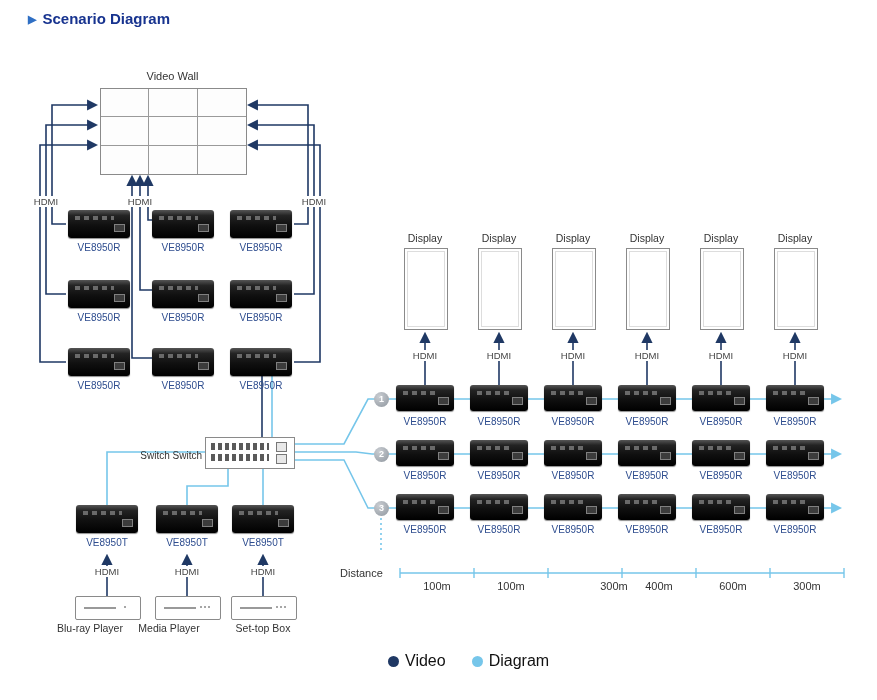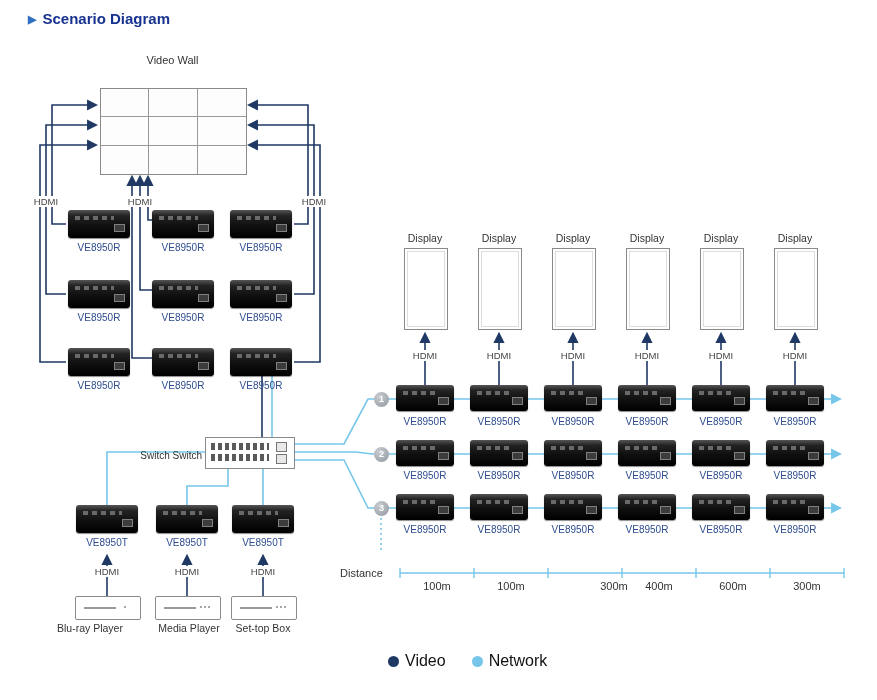--- a/index.html
+++ b/index.html
@@ -7,21 +7,21 @@
     position:relative; width:877px; height:700px; background:#fff; overflow:hidden;
     font-family:"Liberation Sans", sans-serif;
     border-radius:20px;
   }
   svg.wires { position:absolute; left:0; top:0; z-index:1; pointer-events:none; }
 
   .title { position:absolute; left:28px; top:10px; z-index:3; font-size:15px; font-weight:bold; color:#17338f; }
   .title .bullet { color:#2f6fc4; font-size:11px; margin-right:6px; vertical-align:1px; }
 
   
-  .wall-label { position:absolute; left:100px; top:54px; width:145px; text-align:center; font-size:11px; color:#333; z-index:3; }
+  .wall-label { position:absolute; left:100px; top:70px; width:145px; text-align:center; font-size:11px; color:#333; z-index:3; }
   .wall { position:absolute; left:100px; top:88px; width:145px; height:85px; z-index:2;
           display:grid; grid-template-columns:repeat(3,1fr); grid-template-rows:repeat(3,1fr);
           background:#fff; border:1px solid #8a8a8a; }
   .wall > div { border-right:1px solid #9a9a9a; border-bottom:1px solid #9a9a9a; background:#fdfdfd; }
   .wall > div:nth-child(3n) { border-right:none; }
   .wall > div:nth-child(n+7) { border-bottom:none; }
 
   
   .device { position:absolute; width:62px; height:28px; z-index:2; border-radius:3px;
             background:linear-gradient(180deg,#555 0%,#232323 20%,#101010 55%,#000 100%);
@@ -210,21 +210,21 @@
   </div>
   <div class="source" style="left:155px; top:596px;">
     <div class="slot"></div>
     <div class="dots three"></div>
   </div>
   <div class="source" style="left:231px; top:596px;">
     <div class="slot"></div>
     <div class="dots three"></div>
   </div>
   <div class="src-label" style="left:50px;  top:622px;">Blu-ray Player</div>
-  <div class="src-label" style="left:149px; top:622px;">Media Player</div>
+  <div class="src-label" style="left:129px; top:622px;">Media Player</div>
   <div class="src-label" style="left:223px; top:622px;">Set-top Box</div>
 
   <div class="display-label" style="left:395px; top:232px;">Display</div>
   <div class="display-label" style="left:469px; top:232px;">Display</div>
   <div class="display-label" style="left:543px; top:232px;">Display</div>
   <div class="display-label" style="left:617px; top:232px;">Display</div>
   <div class="display-label" style="left:691px; top:232px;">Display</div>
   <div class="display-label" style="left:765px; top:232px;">Display</div>
 
   <div class="display-box" style="left:404px; top:248px;"></div>
@@ -291,17 +291,17 @@
   <div class="tick-label" style="left:703px;">600m</div>
   <div class="tick-label" style="left:777px;">300m</div>
 
   <div class="legend">
     <span class="item">
       <span class="dot video"></span>
       <span>Video</span>
     </span>
     <span class="item">
       <span class="dot network"></span>
-      <span>Network</span>
+      <span>Diagram</span>
     </span>
   </div>
 
 </div>
 
 </body></html>

